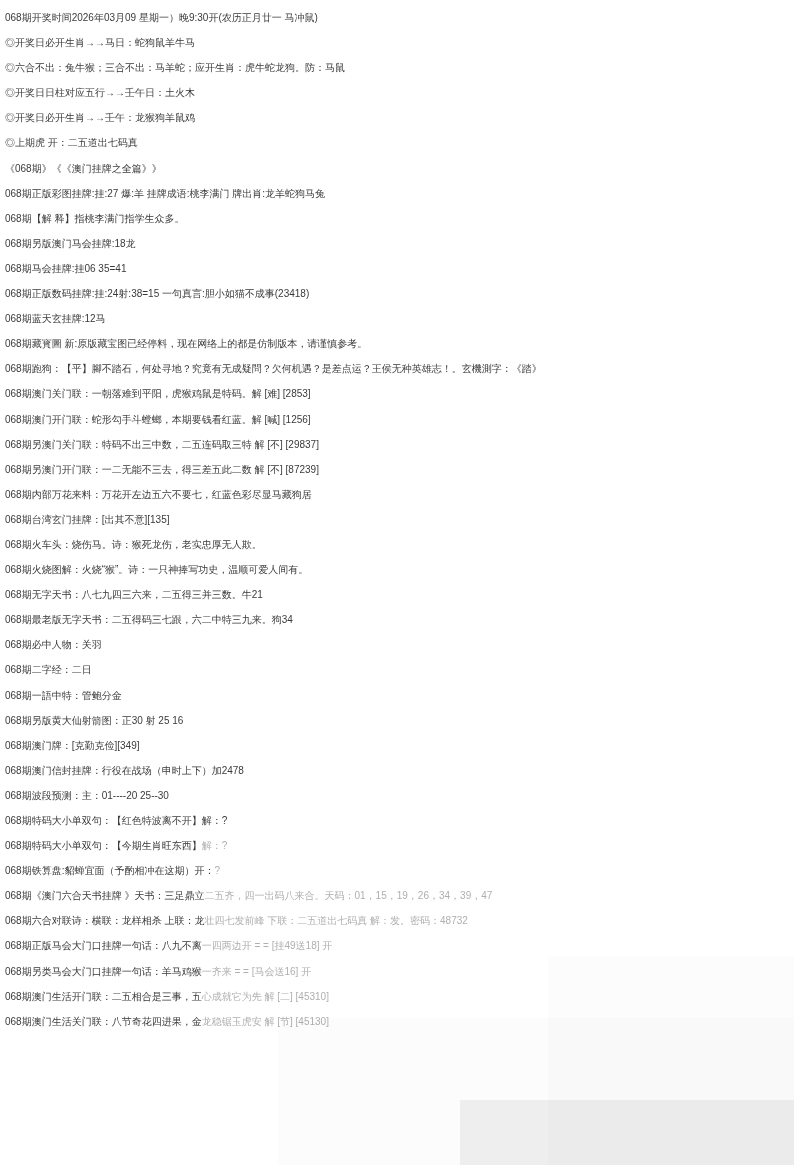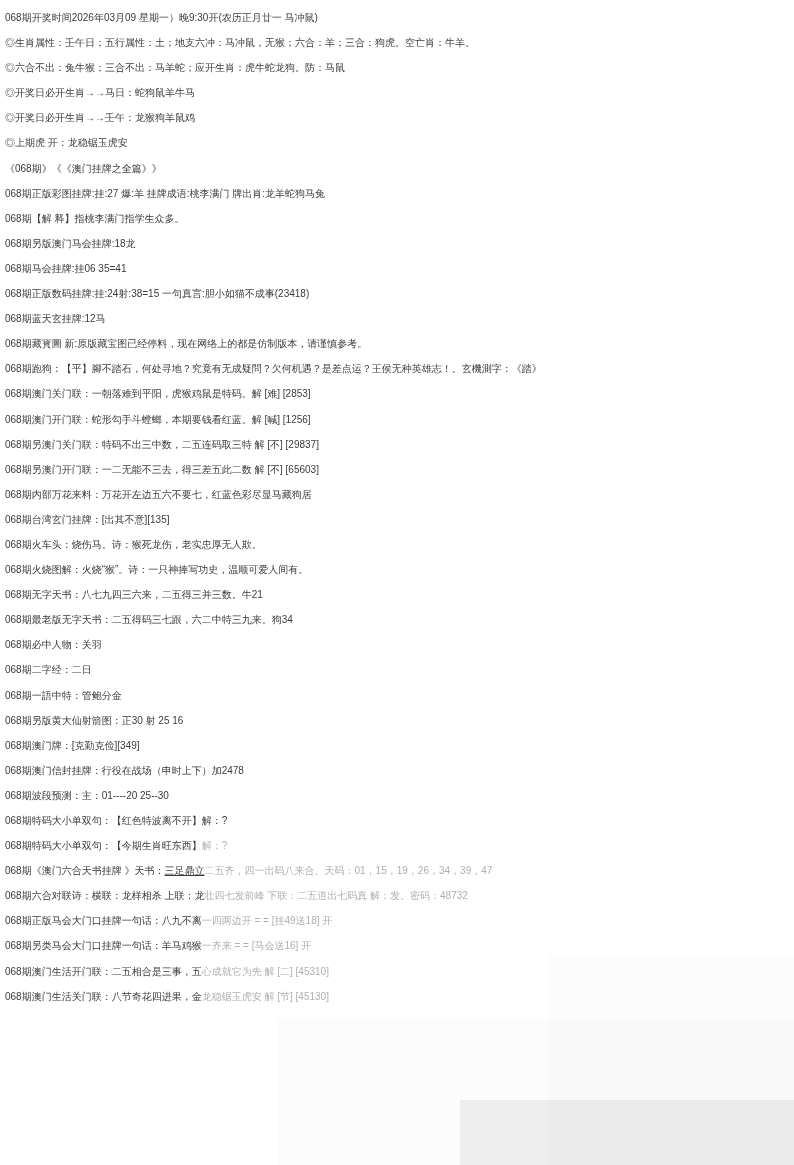--- a/index.html
+++ b/index.html
@@ -23,21 +23,21 @@
     right: 0;
     z-index: 2;
   }
   .line {
     height: 25.1px;
     line-height: 25.1px;
     white-space: nowrap;
   }
   .seg-dark  { color: var(--dark, #3a3a3a); }
   .seg-muted { color: var(--muted, #b0b0b0); }
-  .u { text-decoration: underline; }
+  .u { }
   .gray-box {
     position: absolute;
     left: 460px;
     top: 1100px;
     width: 334px;
     height: 65px;
     background: var(--graypanel, #f1f1f1);
     z-index: 1;
   }
   .tint {
@@ -54,53 +54,54 @@
     background: rgba(0,0,0,0.010);
   }
 </style>
 </head>
 <body>
 
 <div class="page">
   <div class="gray-box"></div>
   <div id="lines" class="lines">
       <div class="line"><span class="seg-dark">068期开奖时间2026年03月09 星期一）晚9:30开(农历正月廿一 马冲鼠)</span></div>
-      <div class="line"><span class="seg-dark">◎生肖属性：壬午日；五行属性：土；地支六冲：马冲鼠，无猴；六合：羊；三合：狗虎。空亡肖：牛羊。</span></div>
+      <div class="line"><span class="seg-dark">◎开奖日必开生肖→→马日：蛇狗鼠羊牛马</span></div>
       <div class="line"><span class="seg-dark">◎六合不出：兔牛猴；三合不出：马羊蛇；应开生肖：虎牛蛇龙狗。防：马鼠</span></div>
-      <div class="line"><span class="seg-dark">◎开奖日必开生肖→→马日：蛇狗鼠羊牛马</span></div>
+      <div class="line"><span class="seg-dark">◎开奖日日柱对应五行→→壬午日：土火木</span></div>
       <div class="line"><span class="seg-dark">◎开奖日必开生肖→→壬午：龙猴狗羊鼠鸡</span></div>
-      <div class="line"><span class="seg-dark">◎上期虎 开：龙稳锯玉虎安</span></div>
+      <div class="line"><span class="seg-dark">◎上期虎 开：二五道出七码真</span></div>
       <div class="line"><span class="seg-dark">《068期》《《澳门挂牌之全篇》》</span></div>
       <div class="line"><span class="seg-dark">068期正版彩图挂牌:挂:27 爆:羊 挂牌成语:桃李满门 牌出肖:龙羊蛇狗马兔</span></div>
       <div class="line"><span class="seg-dark">068期【解 释】指桃李满门指学生众多。</span></div>
       <div class="line"><span class="seg-dark">068期另版澳门马会挂牌:18龙</span></div>
       <div class="line"><span class="seg-dark">068期马会挂牌:挂06 35=41</span></div>
       <div class="line"><span class="seg-dark">068期正版数码挂牌:挂:24射:38=15 一句真言:胆小如猫不成事(23418)</span></div>
       <div class="line"><span class="seg-dark">068期蓝天玄挂牌:12马</span></div>
       <div class="line"><span class="seg-dark">068期藏寳圖 新:原版藏宝图已经停料，现在网络上的都是仿制版本，请谨慎参考。</span></div>
       <div class="line"><span class="seg-dark">068期跑狗：【平】腳不踏石，何处寻地？究竟有无成疑問？欠何机遇？是差点运？王侯无种英雄志！。玄機測字：《踏》</span></div>
       <div class="line"><span class="seg-dark">068期澳门关门联：一朝落难到平阳，虎猴鸡鼠是特码。解 [难] [2853]</span></div>
       <div class="line"><span class="seg-dark">068期澳门开门联：蛇形勾手斗螳螂，本期要钱看红蓝。解 [喊] [1256]</span></div>
       <div class="line"><span class="seg-dark">068期另澳门关门联：特码不出三中数，二五连码取三特 解 [不] [29837]</span></div>
-      <div class="line"><span class="seg-dark">068期另澳门开门联：一二无能不三去，得三差五此二数 解 [不] [65603]</span></div>
+      <div class="line"><span class="seg-dark">068期另澳门开门联：一二无能不三去，得三差五此二数 解 [不] [87239]</span></div>
       <div class="line"><span class="seg-dark">068期内部万花来料：万花开左边五六不要七，红蓝色彩尽显马藏狗居</span></div>
       <div class="line"><span class="seg-dark">068期台湾玄门挂牌：[出其不意][135]</span></div>
       <div class="line"><span class="seg-dark">068期火车头：烧伤马。诗：猴死龙伤，老实忠厚无人欺。</span></div>
       <div class="line"><span class="seg-dark">068期火烧图解：火烧“猴”。诗：一只神捧写功史，温顺可爱人间有。</span></div>
       <div class="line"><span class="seg-dark">068期无字天书：八七九四三六来，二五得三并三数。牛21</span></div>
       <div class="line"><span class="seg-dark">068期最老版无字天书：二五得码三七跟，六二中特三九来。狗34</span></div>
       <div class="line"><span class="seg-dark">068期必中人物：关羽</span></div>
       <div class="line"><span class="seg-dark">068期二字经：二日</span></div>
       <div class="line"><span class="seg-dark">068期一語中特：管鲍分金</span></div>
       <div class="line"><span class="seg-dark">068期另版黄大仙射箭图：正30 射 25 16</span></div>
       <div class="line"><span class="seg-dark">068期澳门牌：[克勤克俭][349]</span></div>
       <div class="line"><span class="seg-dark">068期澳门信封挂牌：行役在战场（申时上下）加2478</span></div>
       <div class="line"><span class="seg-dark">068期波段预测：主：01----20 25--30</span></div>
       <div class="line"><span class="seg-dark">068期特码大小单双句：【红色特波离不开】解：?</span></div>
       <div class="line"><span class="seg-dark">068期特码大小单双句：【今期生肖旺东西】</span><span class="seg-muted">解：?</span></div>
+      <div class="line"><span class="seg-dark">068期铁算盘:貂蝉宜面（予酌相冲在这期）开：</span><span class="seg-muted">?</span></div>
       <div class="line"><span class="seg-dark">068期《澳门六合天书挂牌 》天书：</span><span class="seg-dark u">三足鼎立</span><span class="seg-muted">二五齐，四一出码八来合。天码：01，15，19，26，34，39，47</span></div>
       <div class="line"><span class="seg-dark">068期六合对联诗：横联：龙样相杀 上联：龙</span><span class="seg-muted">壮四七发前峰 下联：二五道出七码真 解：发。密码：48732</span></div>
       <div class="line"><span class="seg-dark">068期正版马会大门口挂牌一句话：八九不离</span><span class="seg-muted">一四两边开 = =  [挂49送18] 开</span></div>
       <div class="line"><span class="seg-dark">068期另类马会大门口挂牌一句话：羊马鸡猴</span><span class="seg-muted">一齐来 = =  [马会送16] 开</span></div>
       <div class="line"><span class="seg-dark">068期澳门生活开门联：二五相合是三事，五</span><span class="seg-muted">心成就它为先 解 [二] [45310]</span></div>
       <div class="line"><span class="seg-dark">068期澳门生活关门联：八节奇花四进果，金</span><span class="seg-muted">龙稳锯玉虎安 解 [节] [45130]</span></div>
     </div>
   <div class="tint tint-a"></div>
   <div class="tint tint-b"></div>
 </div>

